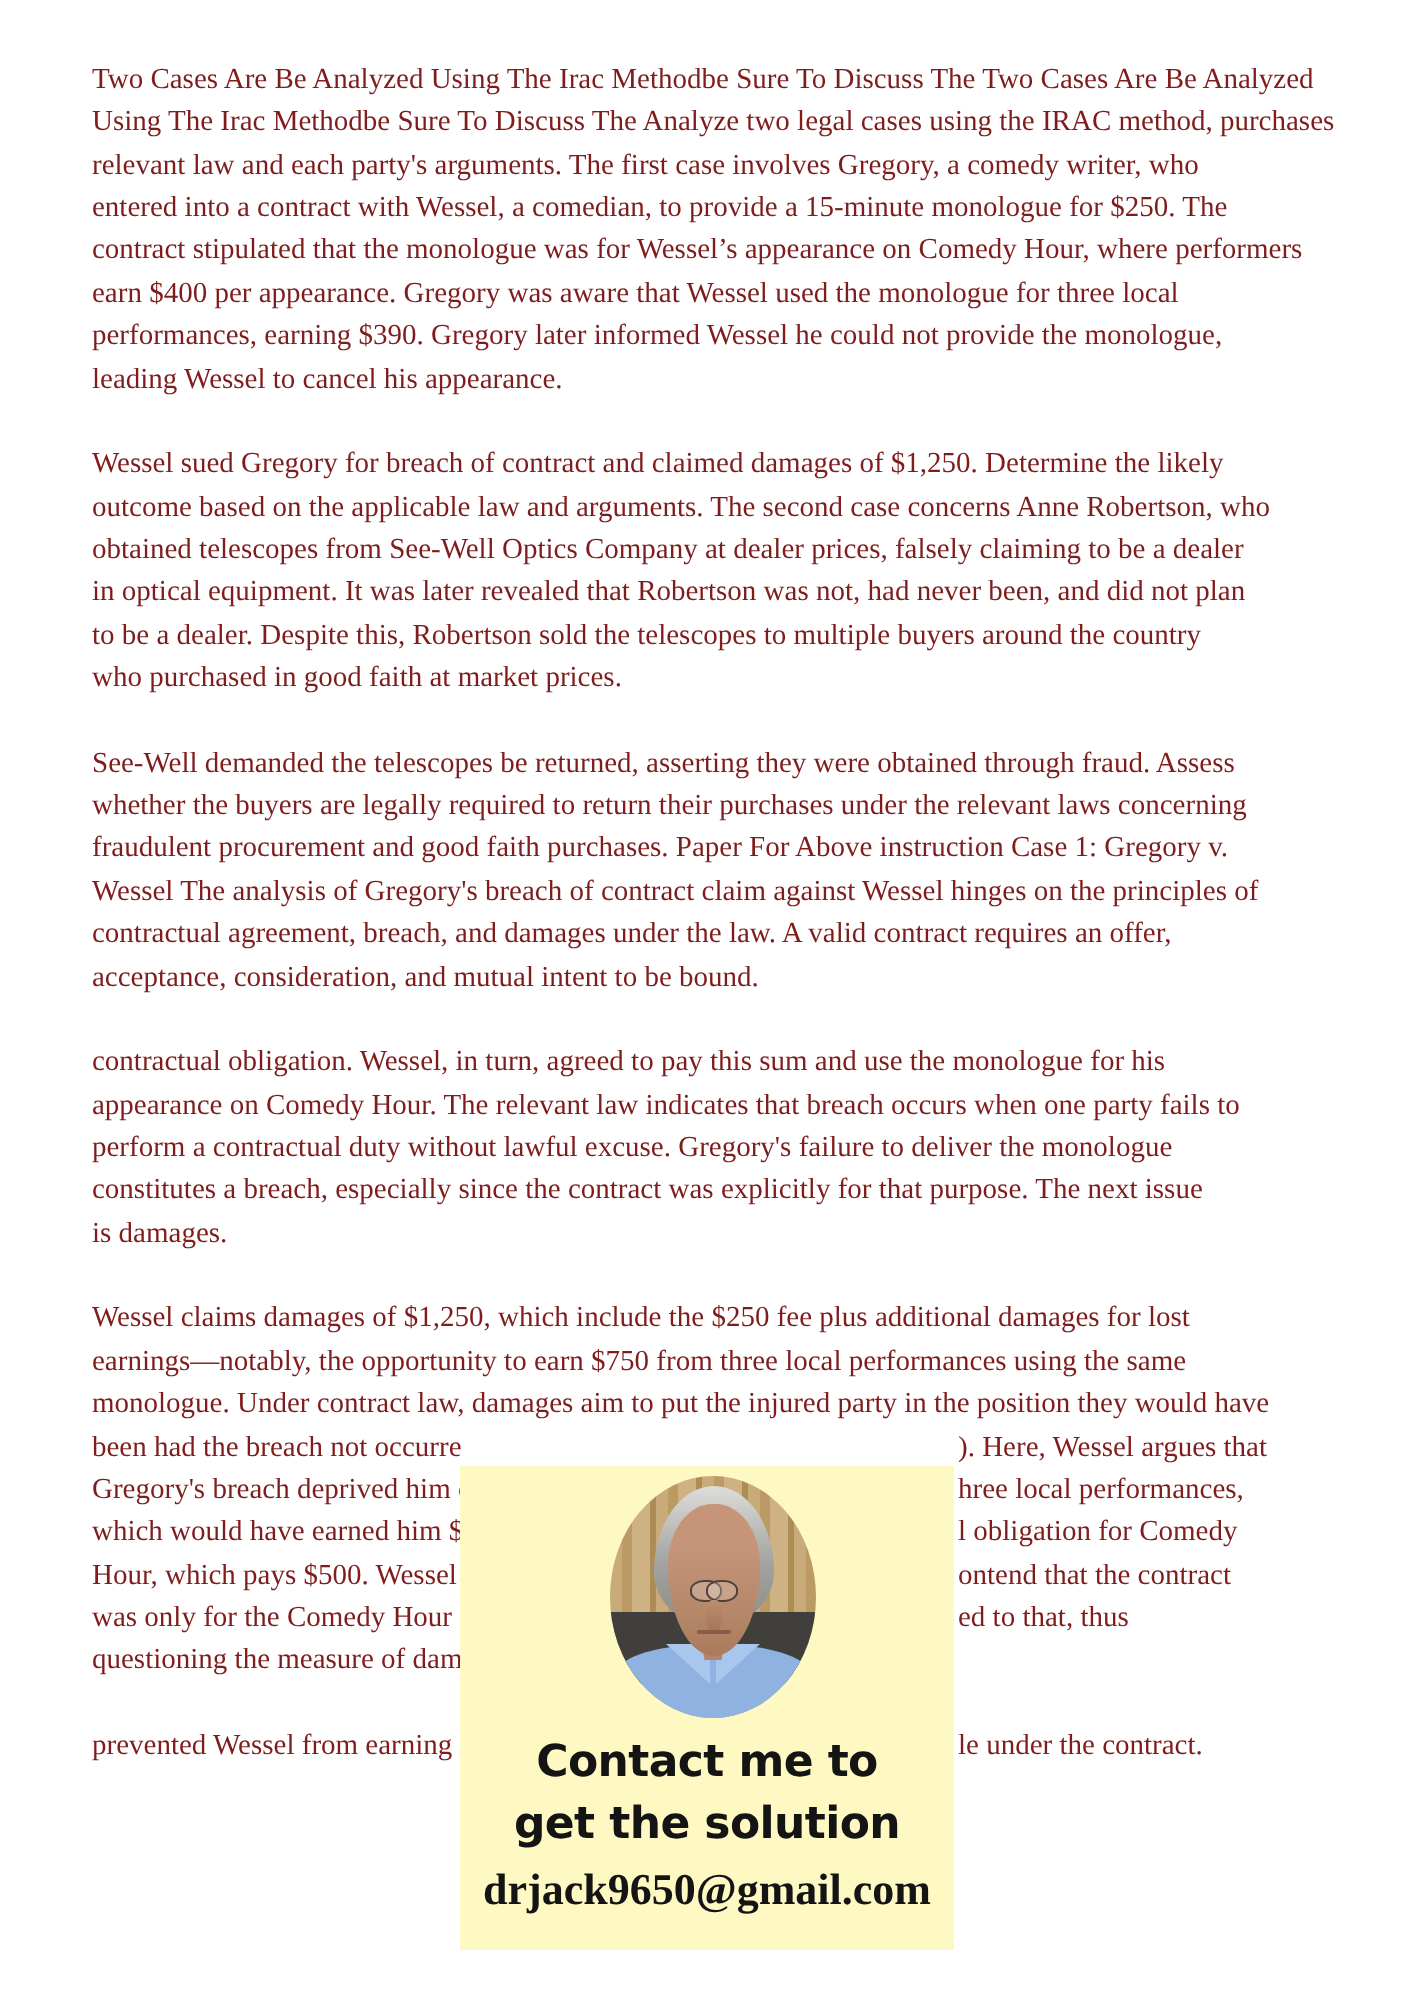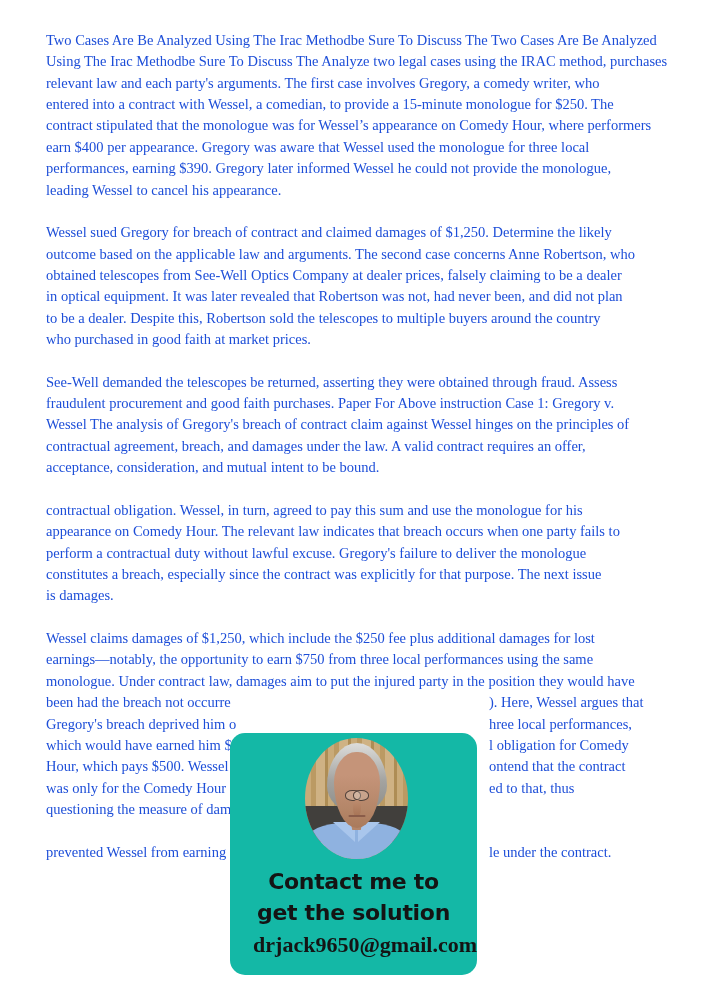--- a/index.html
+++ b/index.html
@@ -10,32 +10,32 @@
     overflow: hidden;
     position: relative;
   }
   .page { position: absolute; inset: 0; background: #ffffff; }
 
   
   .doc {
     position: absolute;
     left: 46px; top: 30px; width: 640px;
     font-size: 14.5px;
-    color: #1d4ed8;
+    color: #7f1d1d;
   }
   .paragraph { margin: 0 0 21.37px 0; }
   .line {
     position: relative;
     height: 21.37px;
     line-height: 21.37px;
     white-space: nowrap;
   }
   .rfrag {
     position: absolute;
-    left: 443px; top: 0;
+    left: 433px; top: 0;
     white-space: nowrap;
   }
 
   
   .overlay {
     position: absolute;
     left: 230px; top: 733px;
     width: 247px; height: 242px;
     background: #42e3ea;
     z-index: 5;
@@ -124,21 +124,20 @@
     font-size: 22px;
     line-height: 31px;
     letter-spacing: -0.3px;
   }
   .email {
     margin-top: 5px;
     font-family: "Liberation Serif", serif;
     font-weight: bold;
     font-size: 22px;
     line-height: 24px;
-    text-align: right;
   }
 </style>
 </head>
 <body>
 
 <div class="page">
 
   <div class="doc">
       <div class="paragraph">
         <div class="line">Two Cases Are Be Analyzed Using The Irac Methodbe Sure To Discuss The Two Cases Are Be Analyzed</div>
@@ -153,20 +152,21 @@
       <div class="paragraph">
         <div class="line">Wessel sued Gregory for breach of contract and claimed damages of $1,250. Determine the likely</div>
         <div class="line">outcome based on the applicable law and arguments. The second case concerns Anne Robertson, who</div>
         <div class="line">obtained telescopes from See-Well Optics Company at dealer prices, falsely claiming to be a dealer</div>
         <div class="line">in optical equipment. It was later revealed that Robertson was not, had never been, and did not plan</div>
         <div class="line">to be a dealer. Despite this, Robertson sold the telescopes to multiple buyers around the country</div>
         <div class="line">who purchased in good faith at market prices.</div>
       </div>
       <div class="paragraph">
         <div class="line">See-Well demanded the telescopes be returned, asserting they were obtained through fraud. Assess</div>
+        <div class="line">whether the buyers are legally required to return their purchases under the relevant laws concerning</div>
         <div class="line">fraudulent procurement and good faith purchases. Paper For Above instruction Case 1: Gregory v.</div>
         <div class="line">Wessel The analysis of Gregory's breach of contract claim against Wessel hinges on the principles of</div>
         <div class="line">contractual agreement, breach, and damages under the law. A valid contract requires an offer,</div>
         <div class="line">acceptance, consideration, and mutual intent to be bound.</div>
       </div>
       <div class="paragraph">
         <div class="line">contractual obligation. Wessel, in turn, agreed to pay this sum and use the monologue for his</div>
         <div class="line">appearance on Comedy Hour. The relevant law indicates that breach occurs when one party fails to</div>
         <div class="line">perform a contractual duty without lawful excuse. Gregory's failure to deliver the monologue</div>
         <div class="line">constitutes a breach, especially since the contract was explicitly for that purpose. The next issue</div>
@@ -181,21 +181,21 @@
         <div class="line"><span>which would have earned him $</span><span class="rfrag">l obligation for Comedy</span></div>
         <div class="line"><span>Hour, which pays $500. Wessel</span><span class="rfrag">ontend that the contract</span></div>
         <div class="line"><span>was only for the Comedy Hour a</span><span class="rfrag">ed to that, thus</span></div>
         <div class="line"><span>questioning the measure of dam</span><span class="rfrag"></span></div>
       </div>
       <div class="paragraph">
         <div class="line"><span>prevented Wessel from earning</span><span class="rfrag">le under the contract.</span></div>
       </div>
     </div>
 
-  <div class="overlay" style="background: #14b8a6; border-radius: 15px;">
+  <div class="overlay" style="background: #fef9c3;">
     <div class="photo">
       <div class="wood"></div>
       <div class="band"></div>
       <div class="shirt"></div>
       <div class="collar-left"></div>
       <div class="collar-right"></div>
       <div class="neck"></div>
       <div class="head">
         <div class="hair"></div>
         <div class="face">

